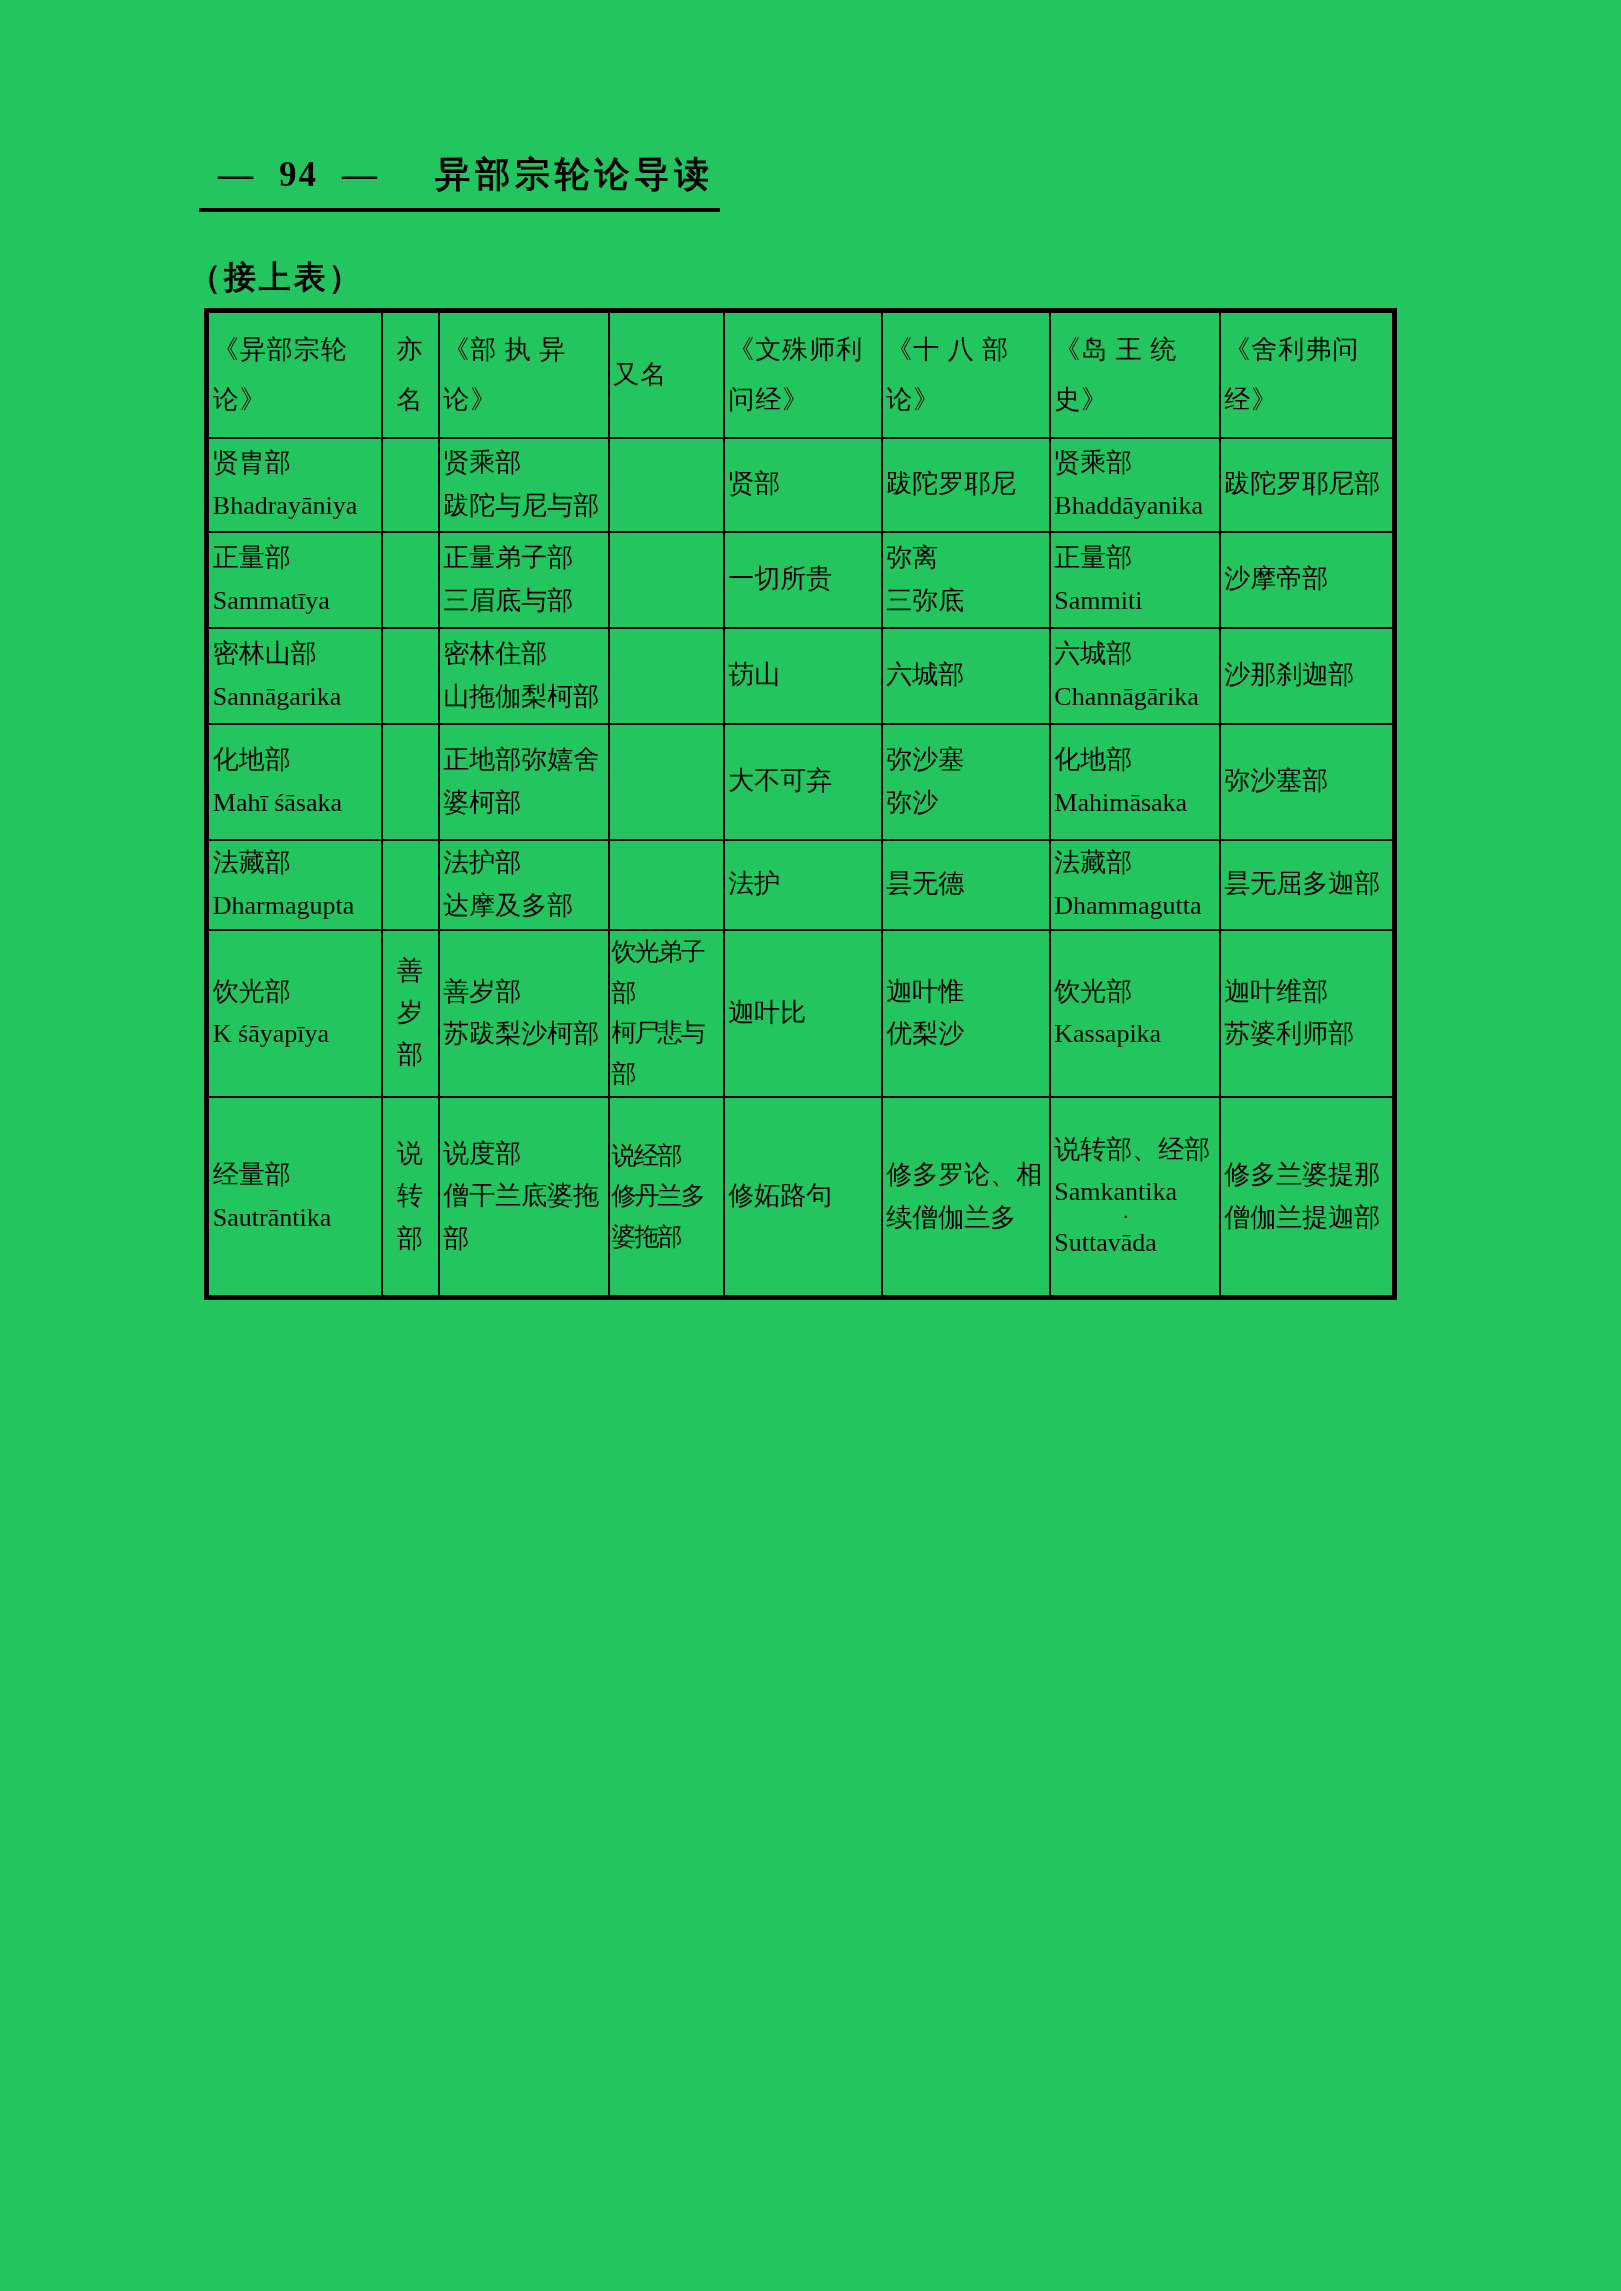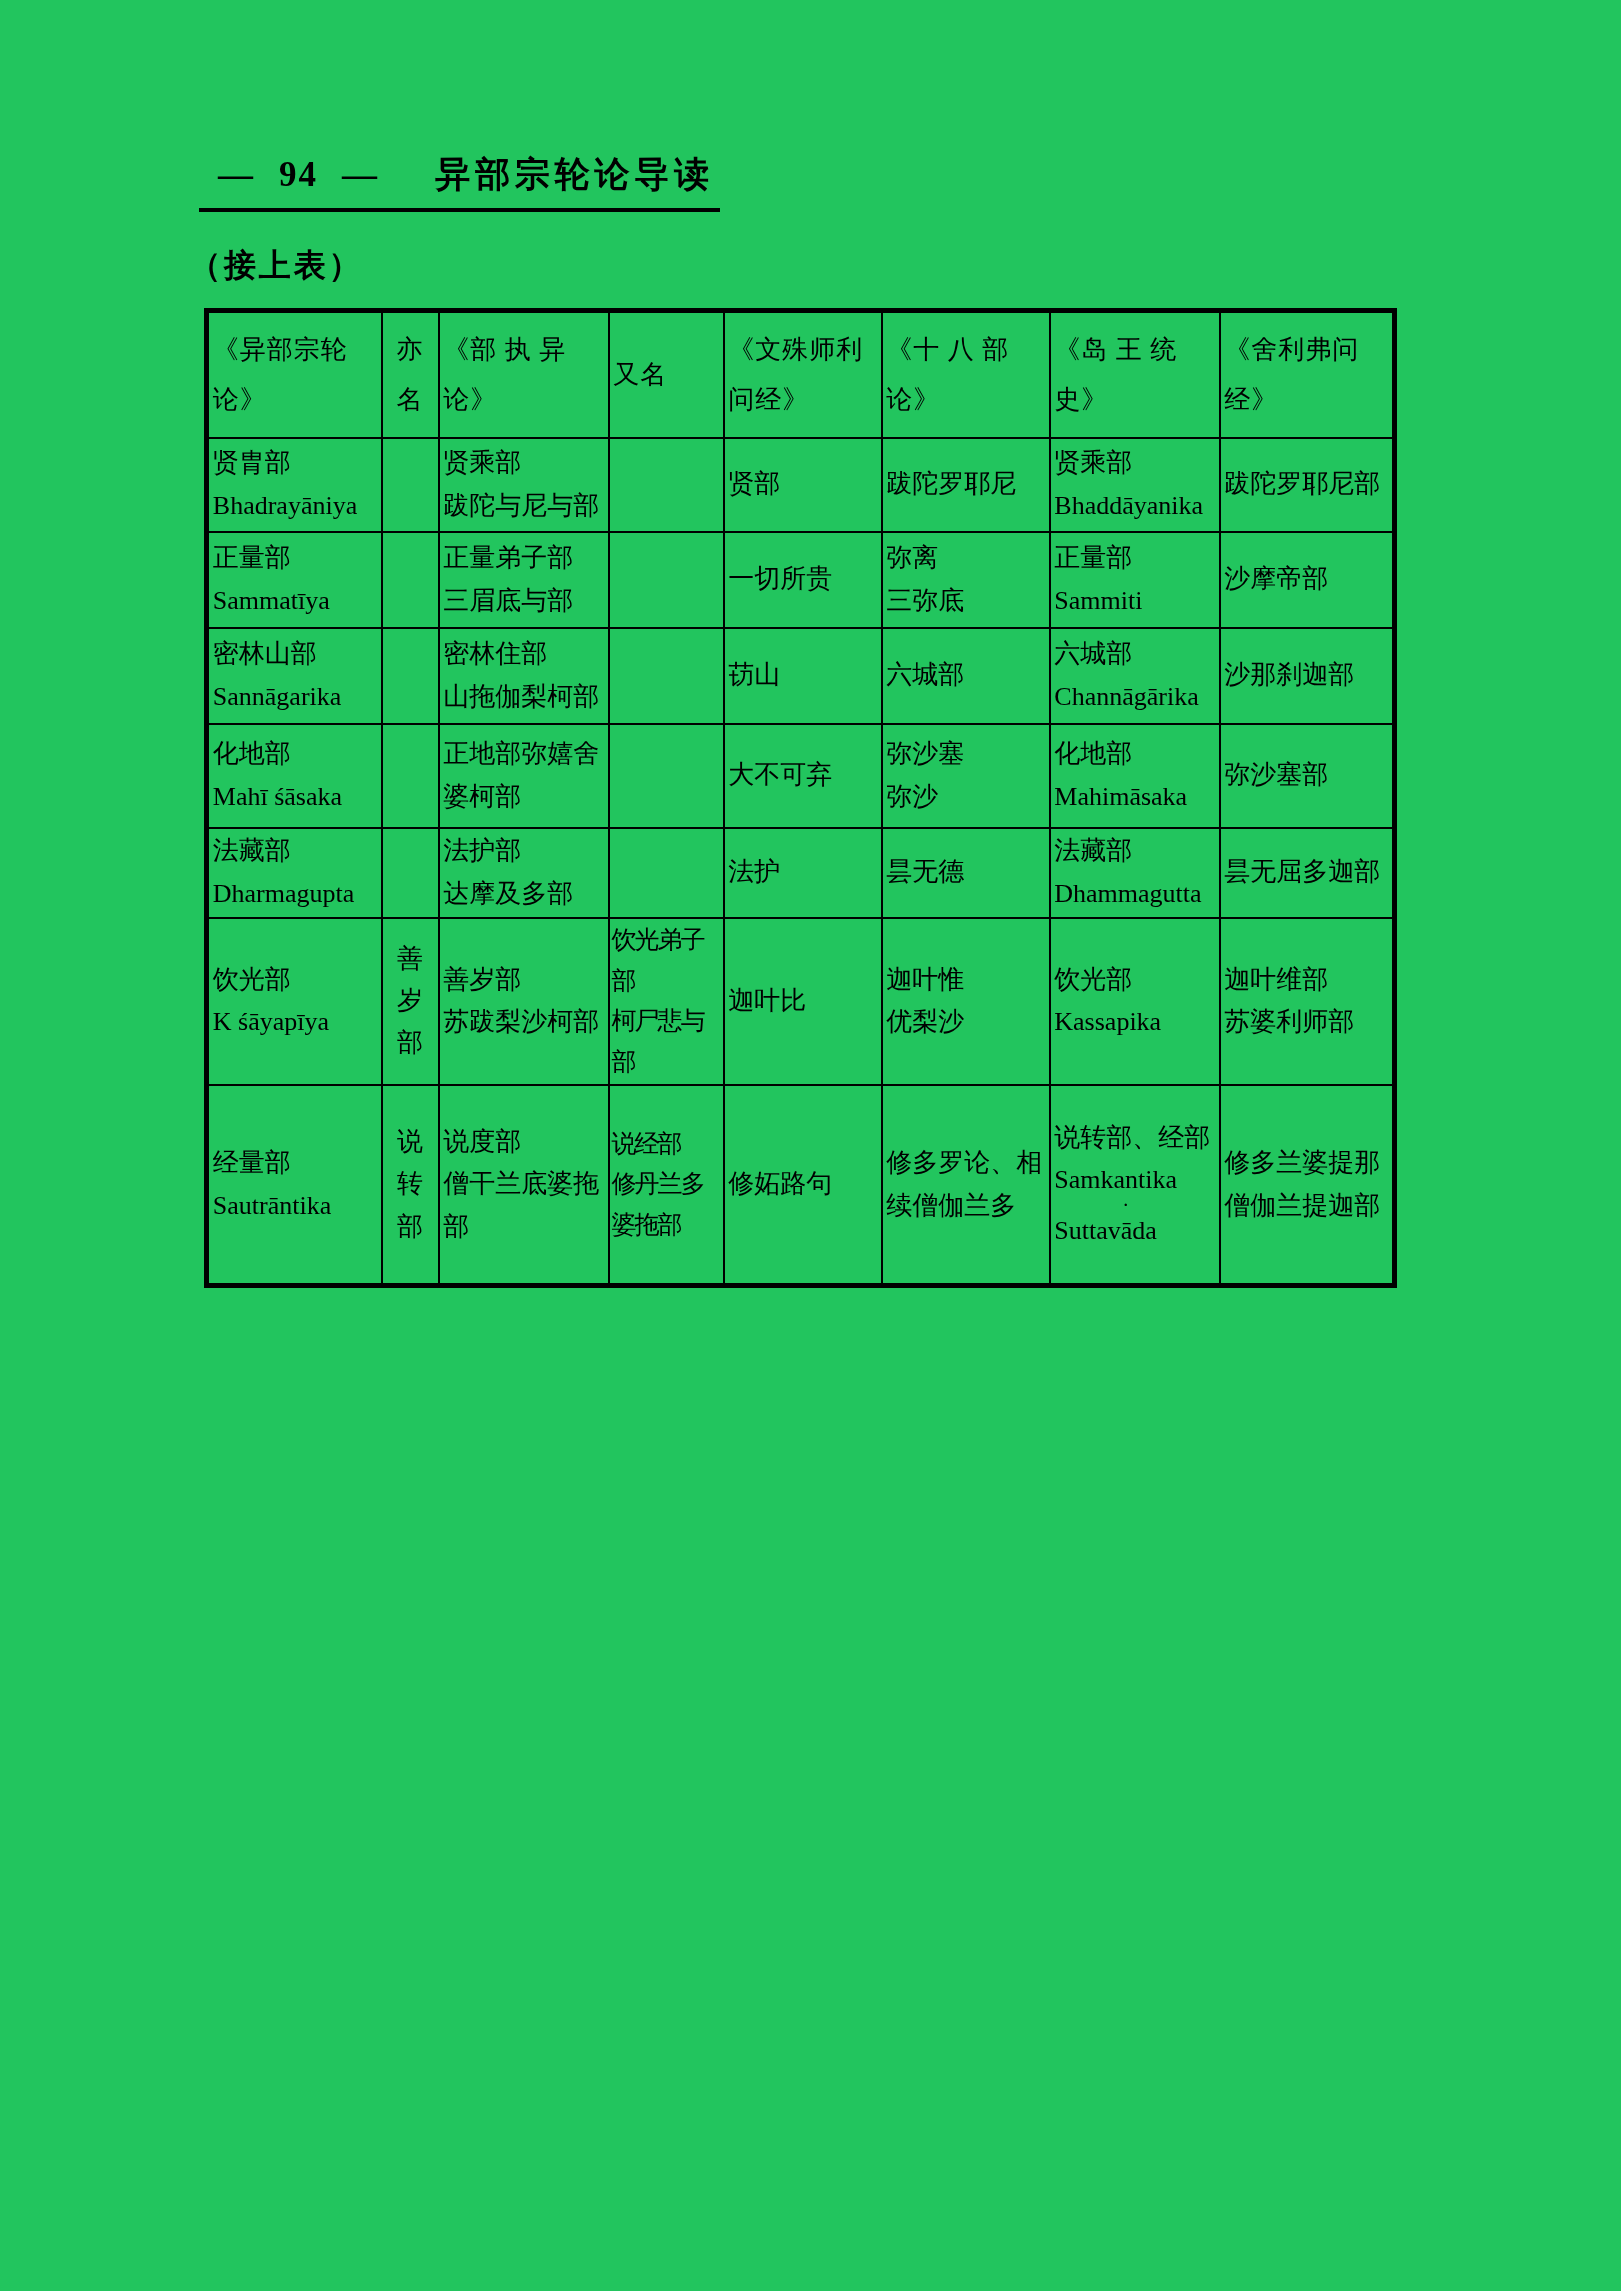--- a/index.html
+++ b/index.html
@@ -17,21 +17,21 @@
     position:absolute;left:199px;top:151px;
     font-size:35px;font-weight:bold;
     letter-spacing:1.9px;white-space:nowrap;
     border-bottom:4.8px solid #000;
     padding:0 5.7px 9.6px 5.7px;
   }
   .page-header .dash{margin:0 13.4px;}
   .page-header .title{margin-left:32.5px;letter-spacing:4.8px;}
   
   .continuation-note{
-    position:absolute;left:189px;top:244px;
+    position:absolute;left:189px;top:256px;
     font-size:32px;font-weight:bold;letter-spacing:2.9px;
   }
   
   .sects-table{
     position:absolute;left:204px;top:308px;
     width:1188px;
     border-collapse:collapse;table-layout:fixed;
     border:5.7px solid #000;
     font-size:26px;
   }
@@ -40,21 +40,21 @@
     vertical-align:middle;
     text-align:left;
     font-weight:normal;
     padding:1.9px 3.8px;
     overflow:hidden;
   }
   .sects-table thead tr{height:127px;}
   .sects-table tbody tr:nth-child(1){height:94px;}
   .sects-table tbody tr:nth-child(2){height:96px;}
   .sects-table tbody tr:nth-child(3){height:96px;}
-  .sects-table tbody tr:nth-child(4){height:104px;}
+  .sects-table tbody tr:nth-child(4){height:116px;}
   .sects-table tbody tr:nth-child(5){height:80px;}
   .sects-table tbody tr:nth-child(6){height:153px;}
   .sects-table tbody tr:nth-child(7){height:200px;}
   .sects-table tbody tr:nth-child(8){height:148px;}
   col.col0{width:175px;}
   col.col1{width:57px;}
   col.col2{width:170px;}
   col.col3{width:115px;}
   col.col4{width:158px;}
   col.col5{width:168px;}

